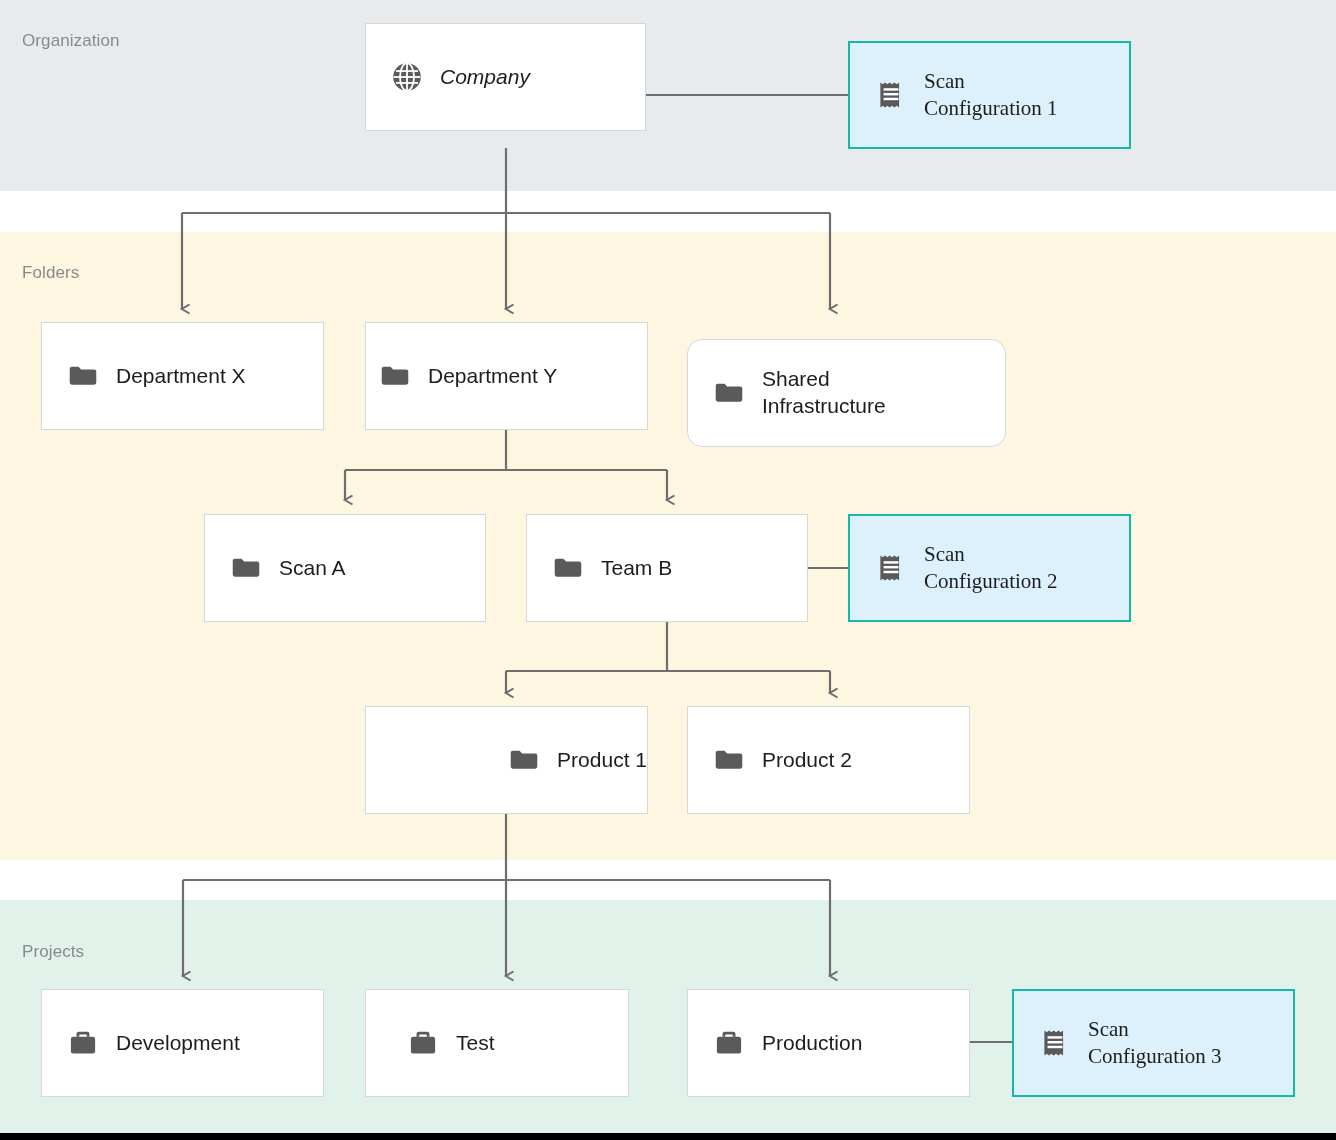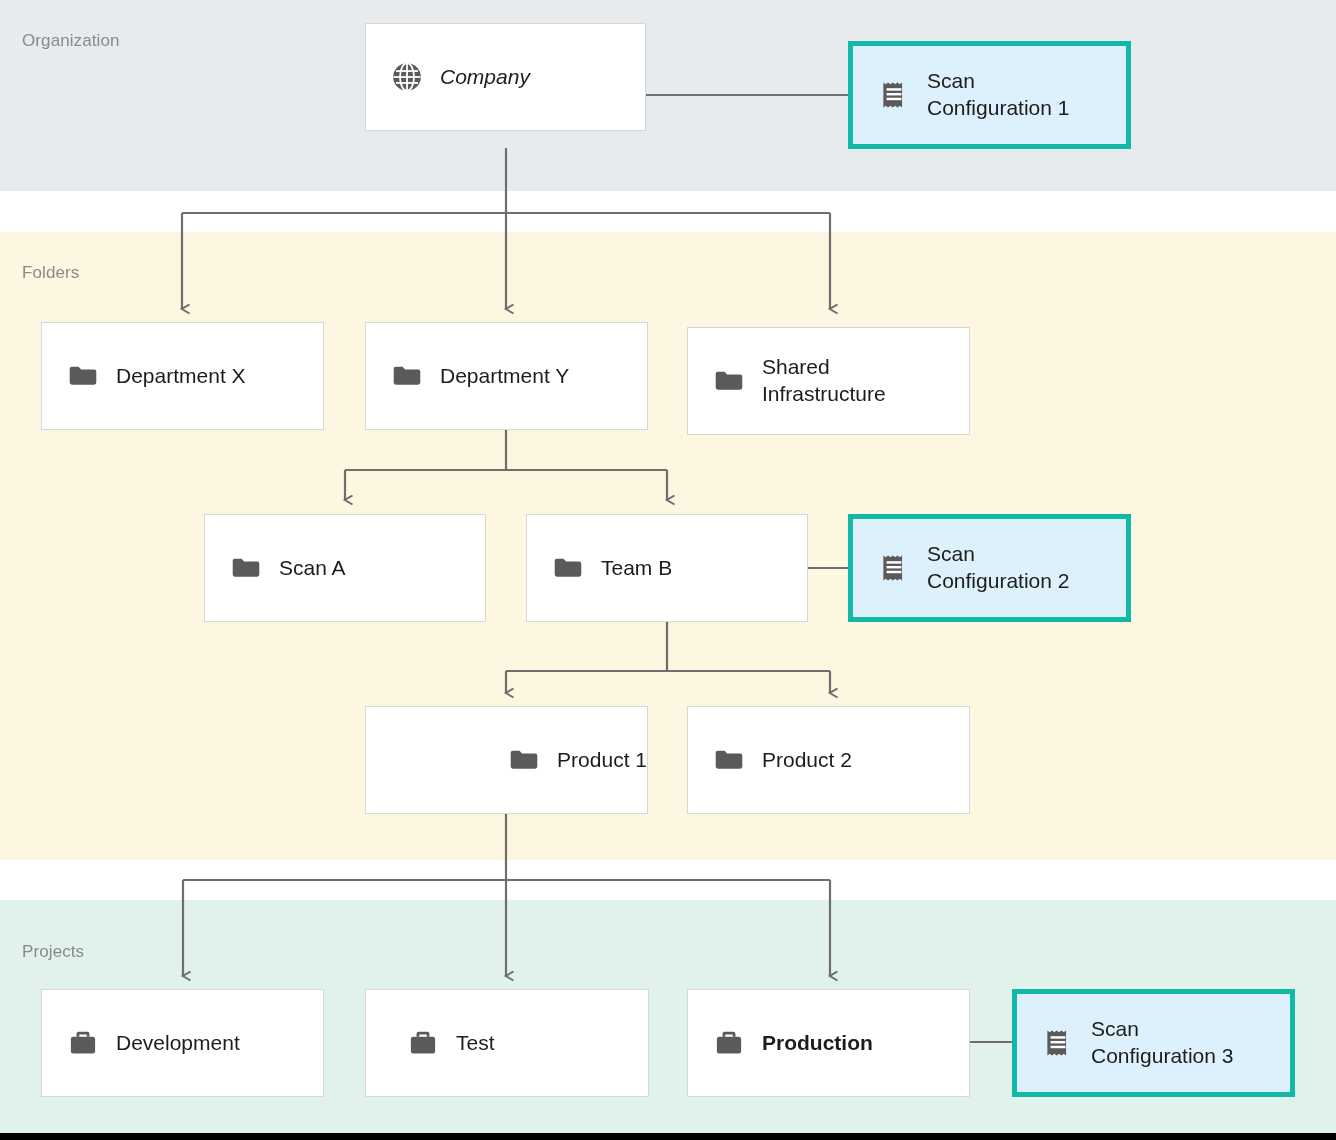--- a/index.html
+++ b/index.html
@@ -48,21 +48,22 @@
     position: absolute;
     box-sizing: border-box;
     background: #ffffff;
     border: 1px solid #d7d7d7;
     display: flex;
     align-items: center;
     padding-left: 24px;
   }
   .node.scan {
     background: #ddf1fc;
-    border: 5px solid #14b8a6;
+    border: 2px solid #14b8a6;
+    font-family: Liberation Serif, serif;
   }
   .node-icon {
     flex: 0 0 auto;
     width: 34px;
     height: 34px;
     margin-right: 16px;
     display: block;
   }
   .node-label {
     font-size: 21px;
@@ -161,28 +162,28 @@
 Configuration 1</span>
   </div>
 
   <div class="node" style="left:41px; top:322px; width:283px; height:108px;">
     <svg class="node-icon" viewBox="0 0 32 32">
       <path d="M3.5 9.2 a2 2 0 0 1 2 -2 h6.3 l2.4 2.6 h12.3 a2 2 0 0 1 2 2 v10.4 a2 2 0 0 1 -2 2 h-21 a2 2 0 0 1 -2 -2 z" fill="#5a5a5a"></path>
     </svg>
     <span class="node-label">Department X</span>
   </div>
 
-  <div class="node" style="left:365px; top:322px; width:283px; height:108px;">
+  <div class="node" style="left:365px; top:322px; width:283px; height:108px;padding-left:12px;">
     <svg class="node-icon" viewBox="0 0 32 32">
       <path d="M3.5 9.2 a2 2 0 0 1 2 -2 h6.3 l2.4 2.6 h12.3 a2 2 0 0 1 2 2 v10.4 a2 2 0 0 1 -2 2 h-21 a2 2 0 0 1 -2 -2 z" fill="#5a5a5a"></path>
     </svg>
     <span class="node-label">Department Y</span>
   </div>
 
-  <div class="node" style="left:687px; top:327px; width:283px; height:108px;">
+  <div class="node" style="left:687px; top:339px; width:319px; height:108px;border-radius:15px;">
     <svg class="node-icon" viewBox="0 0 32 32">
       <path d="M3.5 9.2 a2 2 0 0 1 2 -2 h6.3 l2.4 2.6 h12.3 a2 2 0 0 1 2 2 v10.4 a2 2 0 0 1 -2 2 h-21 a2 2 0 0 1 -2 -2 z" fill="#5a5a5a"></path>
     </svg>
     <span class="node-label">Shared
 Infrastructure</span>
   </div>
 
   <div class="node" style="left:204px; top:514px; width:282px; height:108px;">
     <svg class="node-icon" viewBox="0 0 32 32">
       <path d="M3.5 9.2 a2 2 0 0 1 2 -2 h6.3 l2.4 2.6 h12.3 a2 2 0 0 1 2 2 v10.4 a2 2 0 0 1 -2 2 h-21 a2 2 0 0 1 -2 -2 z" fill="#5a5a5a"></path>
@@ -225,29 +226,29 @@
   </div>
 
   <div class="node" style="left:41px; top:989px; width:283px; height:108px;">
     <svg class="node-icon" viewBox="0 0 32 32">
       <path d="M12 5.4 h8 a2.1 2.1 0 0 1 2.1 2.1 v2.6 h-2.6 v-2.1 h-7 v2.1 h-2.6 v-2.6 a2.1 2.1 0 0 1 2.1 -2.1 z" fill="#5a5a5a"></path>
       <rect x="4.6" y="10.1" width="22.8" height="15.8" rx="2.2" fill="#5a5a5a"></rect>
     </svg>
     <span class="node-label">Development</span>
   </div>
 
-  <div class="node" style="left:365px; top:989px; width:284px; height:108px;padding-left:40px;">
+  <div class="node" style="left:365px; top:989px; width:264px; height:108px;padding-left:40px;">
     <svg class="node-icon" viewBox="0 0 32 32">
       <path d="M12 5.4 h8 a2.1 2.1 0 0 1 2.1 2.1 v2.6 h-2.6 v-2.1 h-7 v2.1 h-2.6 v-2.6 a2.1 2.1 0 0 1 2.1 -2.1 z" fill="#5a5a5a"></path>
       <rect x="4.6" y="10.1" width="22.8" height="15.8" rx="2.2" fill="#5a5a5a"></rect>
     </svg>
     <span class="node-label">Test</span>
   </div>
 
-  <div class="node" style="left:687px; top:989px; width:283px; height:108px;font-weight:bold;">
+  <div class="node" style="left:687px; top:989px; width:283px; height:108px;">
     <svg class="node-icon" viewBox="0 0 32 32">
       <path d="M12 5.4 h8 a2.1 2.1 0 0 1 2.1 2.1 v2.6 h-2.6 v-2.1 h-7 v2.1 h-2.6 v-2.6 a2.1 2.1 0 0 1 2.1 -2.1 z" fill="#5a5a5a"></path>
       <rect x="4.6" y="10.1" width="22.8" height="15.8" rx="2.2" fill="#5a5a5a"></rect>
     </svg>
     <span class="node-label">Production</span>
   </div>
 
   <div class="node scan" style="left:1012px; top:989px; width:283px; height:108px;">
     <svg class="node-icon" viewBox="0 0 32 32">
       <path d="M6 4.2 l2.2 1.6 l2.2 -1.6 l2.2 1.6 l2.2 -1.6 l2.2 1.6 l2.2 -1.6 l2.2 1.6 l2.2 -1.6 v23.6 l-2.2 -1.6 l-2.2 1.6 l-2.2 -1.6 l-2.2 1.6 l-2.2 -1.6 l-2.2 1.6 l-2.2 -1.6 l-2.2 1.6 z" fill="#5a5a5a"></path>

